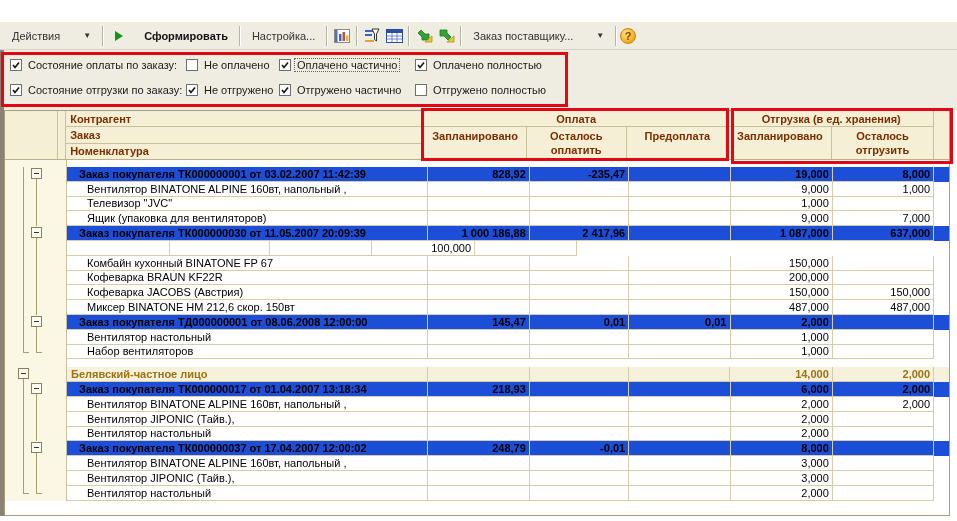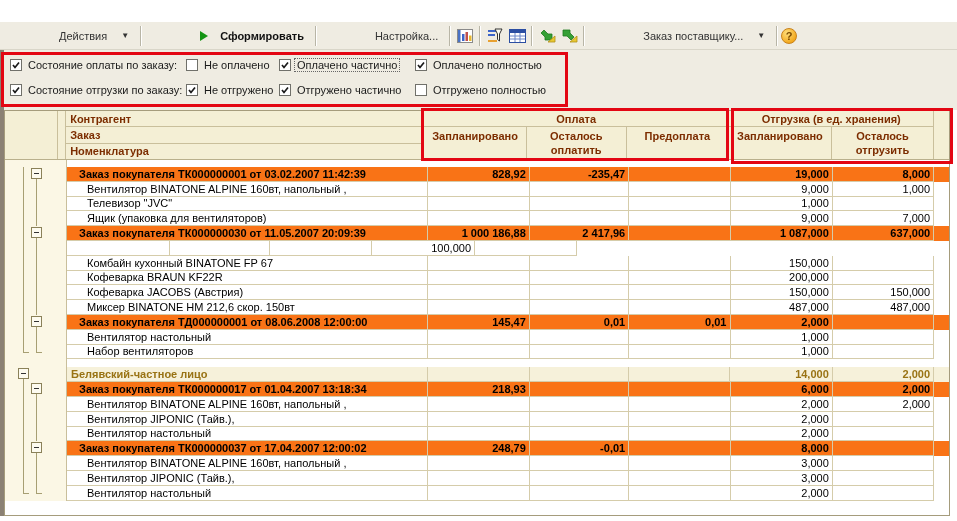--- a/index.html
+++ b/index.html
@@ -10,22 +10,22 @@
   
   .titlebar { position:absolute; left:0; top:0; width:957px; height:22px;
     background:linear-gradient(#F2F0E9,#DCD9CC); border-bottom:1px solid #A9A696;
     display:flex; align-items:flex-start; padding-left:17px; gap:6px;margin-top:30px; }
   .titlebar .t-text { font-weight:bold; font-size:12px; color:#2b2b25; }
 
   
   .toolbar { position:absolute; left:0; top:22px; width:957px; height:28px;
     background:#EFECE2; border-bottom:1px solid #D9D6C9;
     display:flex; align-items:center; padding-left:4px; }
-  .tbtn { display:flex; align-items:center; gap:12px; padding:4px 7px; color:#333;
-    border:1px solid transparent; white-space:nowrap; cursor:default;margin-left:47px; }
+  .tbtn { display:flex; align-items:center; gap:21px; padding:4px 7px; color:#333;
+    border:1px solid transparent; white-space:nowrap; cursor:default; }
   .tbtn.bold { font-weight:bold; color:#111; }
   .tsep { width:2px; height:20px; border-left:1px solid #B8B5A6; border-right:1px solid #fff; margin:0 3px; }
   .ticon { width:20px; height:20px; display:flex; align-items:center; justify-content:center;
     border:1px solid transparent; margin:0 1px; }
   .play { width:0; height:0; border-left:8px solid #149414; border-top:5px solid transparent;
     border-bottom:5px solid transparent; }
   .drop { font-size:8px; color:#333; margin-left:2px; }
   .help-circle { width:16px; height:16px; border-radius:50%;
     background:radial-gradient(circle at 35% 30%, #FFDE7A, #F2A71B 75%);
     border:1px solid #C9821B; color:#7A4A00; font-weight:bold; font-size:11px;
@@ -74,21 +74,21 @@
   .grid-body { }
   .row { display:flex; height:14.8px; }
   .row.spacer-top { height:7px; } .row.spacer-mid { height:8px; }
   .gut { width:62px; background:#FBF7E5; position:relative; border-right:1px solid #C9BF9B; flex:0 0 auto; }
   .cell { border-right:1px solid #D5CCAA; border-bottom:1px solid #D5CCAA;
     overflow:hidden; white-space:nowrap; display:flex; align-items:center; }
   .c-name { width:363px; }
   .c-num { width:103px; justify-content:flex-end; padding-right:3px; }
   .c-fill { width:15px; background:#FBF7E5; border-right:none; border-bottom:none; }
   .row.r-group .cell { background:#F6F1DA; font-weight:bold; color:#997314; }
-  .row.r-order .cell { background:#f97316; font-weight:bold; color:#000; }
+  .row.r-order .cell { background:#1d4ed8; font-weight:bold; color:#000; }
   .row.r-item  .cell { background:#fff; color:#000; }
   .row.r-spacer .cell { background:#fff; border:none; }
   .pad-g { padding-left:4px; } .pad-o { padding-left:12px; } .pad-i { padding-left:20px; }
 
   
   .t-line { position:absolute; width:1px; background:#A79F73; }
   .t-stub { position:absolute; height:1px; width:6px; background:#A79F73; }
   .t-box { position:absolute; top:1px; width:11px; height:11px; background:#FDFBF0;
     border:1px solid #8A8159; z-index:2; }
   .t-box::after { content:""; position:absolute; left:2px; top:4px; width:5px; height:1px; background:#333; }

